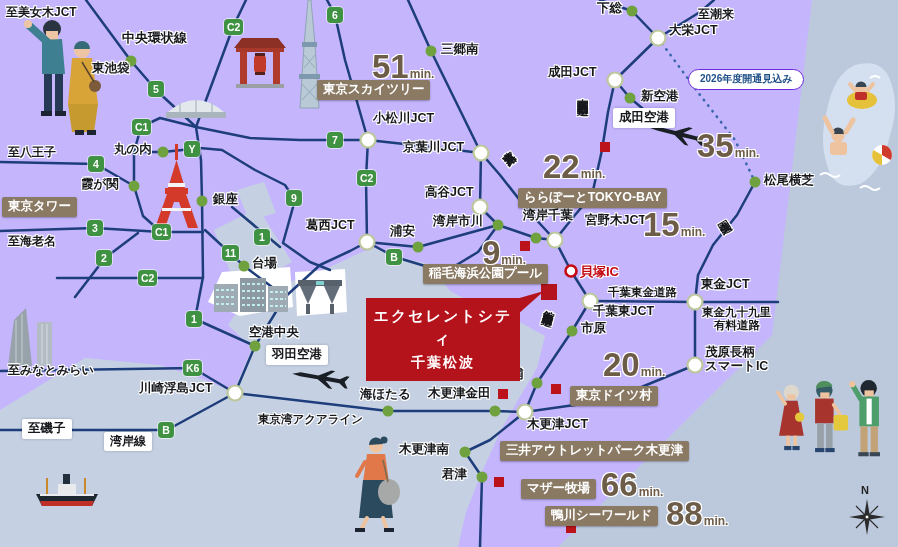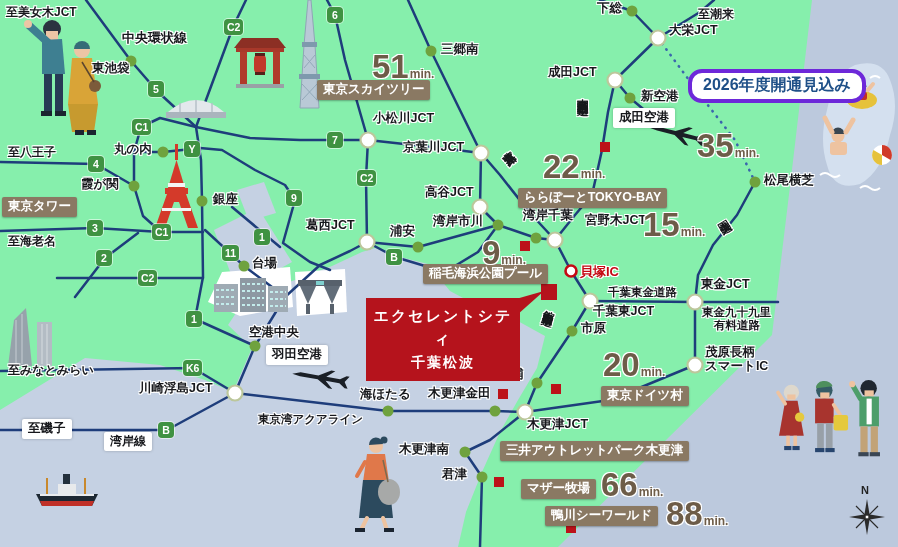--- a/index.html
+++ b/index.html
@@ -1,36 +1,36 @@
 <!DOCTYPE html>
 <html><head>
 <meta charset="utf-8">
 <style>
   html,body{margin:0;padding:0;background:#e8e8e8;}
-  #stage{position:relative;width:898px;height:547px;background:#86efac;overflow:hidden;
+  #stage{position:relative;width:898px;height:547px;background:#c4b5fd;overflow:hidden;
          font-family:"Liberation Sans",sans-serif;}
   #roadmap{position:absolute;left:0;top:0;}
   .lb{position:absolute;font-weight:bold;font-size:12.5px;color:#17181c;white-space:nowrap;line-height:1.1;
       text-shadow:-1px -1px 0 #fff,1px -1px 0 #fff,-1px 1px 0 #fff,1px 1px 0 #fff,0 1px 0 #fff,0 -1px 0 #fff;}
   .edge{font-weight:bold;font-size:12px;}
   .small{font-size:11.5px;}
   .vert{writing-mode:vertical-rl;letter-spacing:1px;}
   .dest-label{position:absolute;background:#8a7963;color:#fff;font-weight:bold;font-size:12.5px;
       padding:2px 6px 3px;border-radius:2px;white-space:nowrap;box-shadow:0 1px 2px rgba(0,0,0,.3);line-height:1.2;}
   .time{position:absolute;color:#6d5c48;font-family:Liberation Sans, sans-serif;white-space:nowrap;
       text-shadow:-1px -1px 0 #fff,1px -1px 0 #fff,-1px 1px 0 #fff,1px 1px 0 #fff;}
   .time .num{font-size:33px;font-weight:600;}
   .time .ms{font-size:12px;font-weight:bold;margin-left:1px;}
   .badge{position:absolute;background:#3f9242;color:#fff;font-weight:bold;font-size:10.5px;
       padding:1px 3px;border-radius:4px;min-width:10px;text-align:center;line-height:1.35;
       box-shadow:0 0 0 1px rgba(255,255,255,.55);}
   .wbox{position:absolute;background:#fff;padding:2px 6px 3px;font-weight:bold;font-size:12.5px;color:#17181c;
       border-radius:2px;box-shadow:0 0 3px rgba(0,0,0,.25);white-space:nowrap;line-height:1.2;}
-  .pill{position:absolute;border:4px solid #6d28d9;color:#1f5088;background:#fff;border-radius:14px;
-      font-weight:bold;font-size:16px;padding:2px 11px 3px;white-space:nowrap;}
+  .pill{position:absolute;border:1px solid #6d28d9;color:#1f5088;background:#fff;border-radius:14px;
+      font-weight:bold;font-size:10px;padding:2px 11px 3px;white-space:nowrap;}
   .callout{position:absolute;left:366px;top:298px;width:146px;background:#b5131c;color:#fff;
       font-family:"Liberation Serif","DejaVu Serif",serif;font-weight:bold;text-align:center;
       padding:7px 4px 8px;letter-spacing:2px;line-height:1.55;}
   .callout .l1{font-size:15px;display:block;}
   .callout .l2{font-size:14px;display:block;}
   .kaizuka{position:absolute;color:#c50913;font-weight:bold;font-size:13px;
       text-shadow:-1px -1px 0 #fff,1px -1px 0 #fff,-1px 1px 0 #fff,1px 1px 0 #fff;}
   .nlabel{position:absolute;font-weight:bold;font-size:11px;color:#222;font-family:"Liberation Sans",sans-serif;}
 </style>
 </head>
@@ -374,21 +374,21 @@
 <span class="badge" style="left:222px;top:245px">11</span>
 <span class="badge" style="left:186px;top:311px">1</span>
 <span class="badge" style="left:183px;top:360px">K6</span>
 <span class="badge" style="left:158px;top:422px">B</span>
 <span class="badge" style="left:386px;top:249px">B</span>
 
 <span class="dest-label" style="left:317px;top:80px">東京スカイツリー</span>
 <span class="dest-label" style="left:2px;top:197px">東京タワー</span>
 <span class="dest-label" style="left:518px;top:188px">ららぽーとTOKYO-BAY</span>
 <span class="dest-label" style="left:423px;top:264px">稲毛海浜公園プール</span>
-<span class="dest-label" style="left:601px;top:386px">東京ドイツ村</span>
+<span class="dest-label" style="left:570px;top:386px">東京ドイツ村</span>
 <span class="dest-label" style="left:500px;top:441px">三井アウトレットパーク木更津</span>
 <span class="dest-label" style="left:521px;top:479px">マザー牧場</span>
 <span class="dest-label" style="left:545px;top:506px">鴨川シーワールド</span>
 
 <span class="time" style="left:372px;top:48px"><span class="num">51</span><span class="ms">min.</span></span>
 <span class="time" style="left:543px;top:148px"><span class="num">22</span><span class="ms">min.</span></span>
 <span class="time" style="left:697px;top:127px"><span class="num">35</span><span class="ms">min.</span></span>
 <span class="time" style="left:643px;top:206px"><span class="num">15</span><span class="ms">min.</span></span>
 <span class="time" style="left:482px;top:234px"><span class="num">9</span><span class="ms">min.</span></span>
 <span class="time" style="left:603px;top:346px"><span class="num">20</span><span class="ms">min.</span></span>

